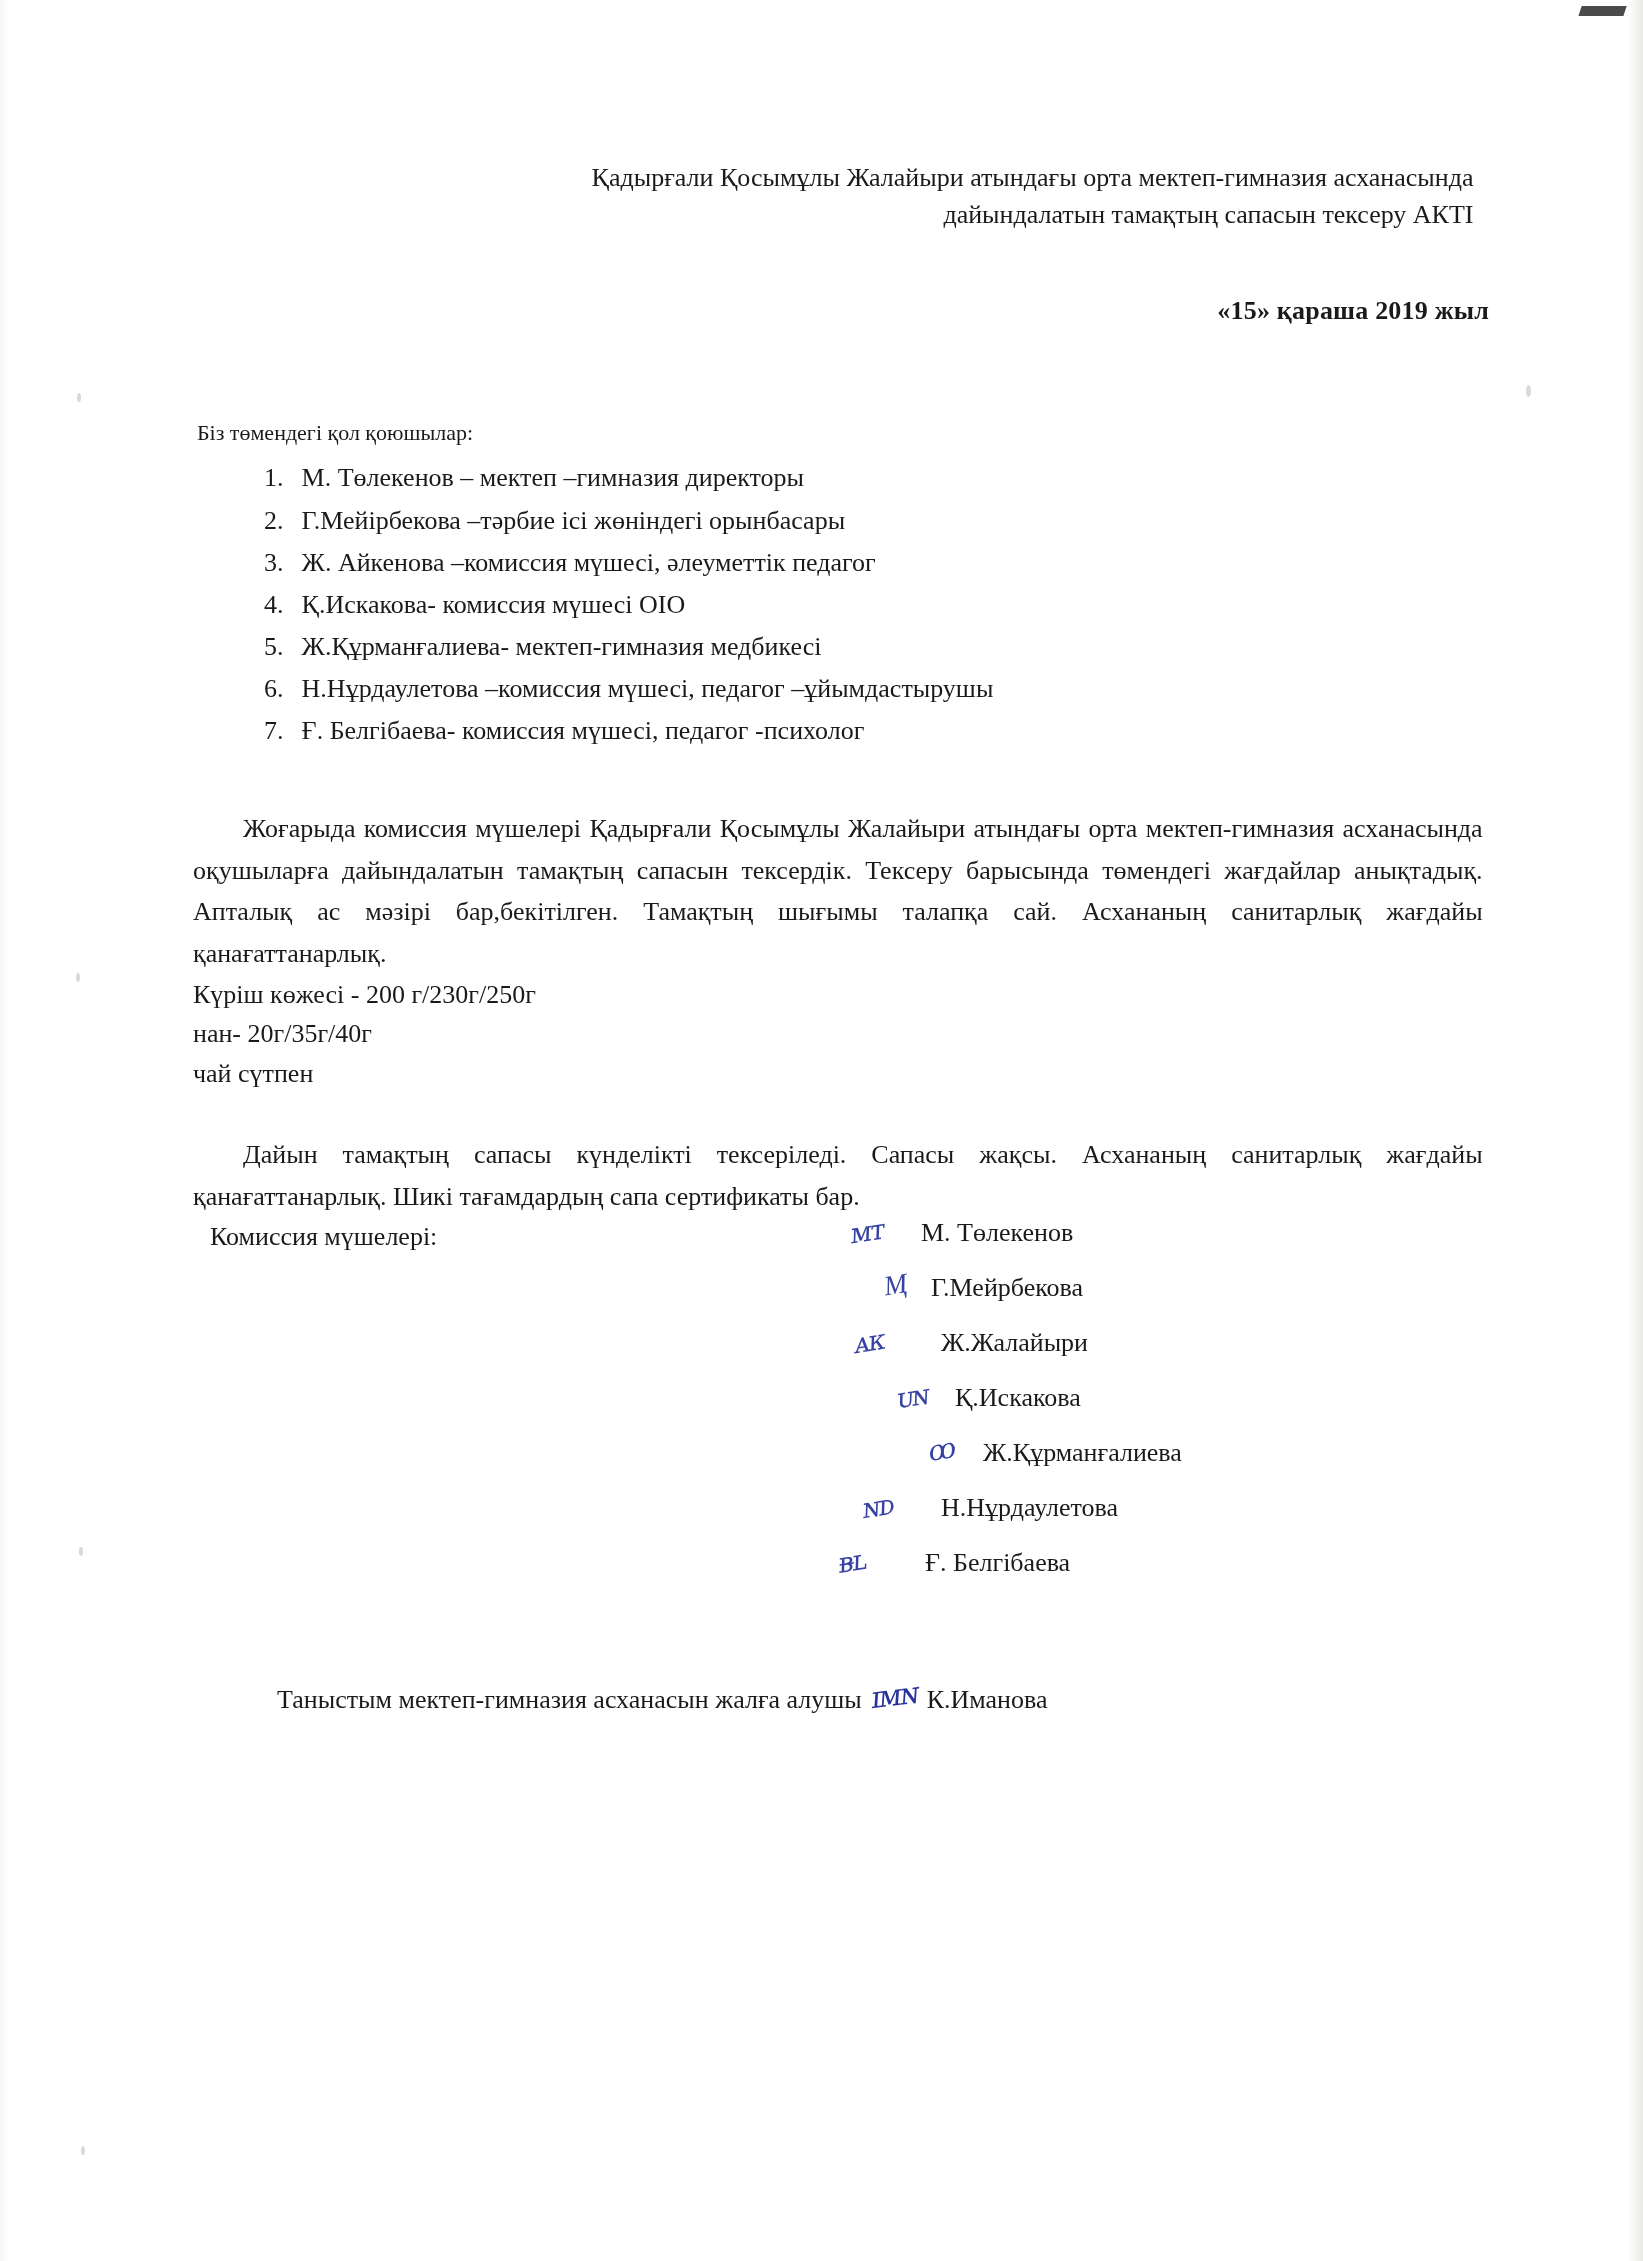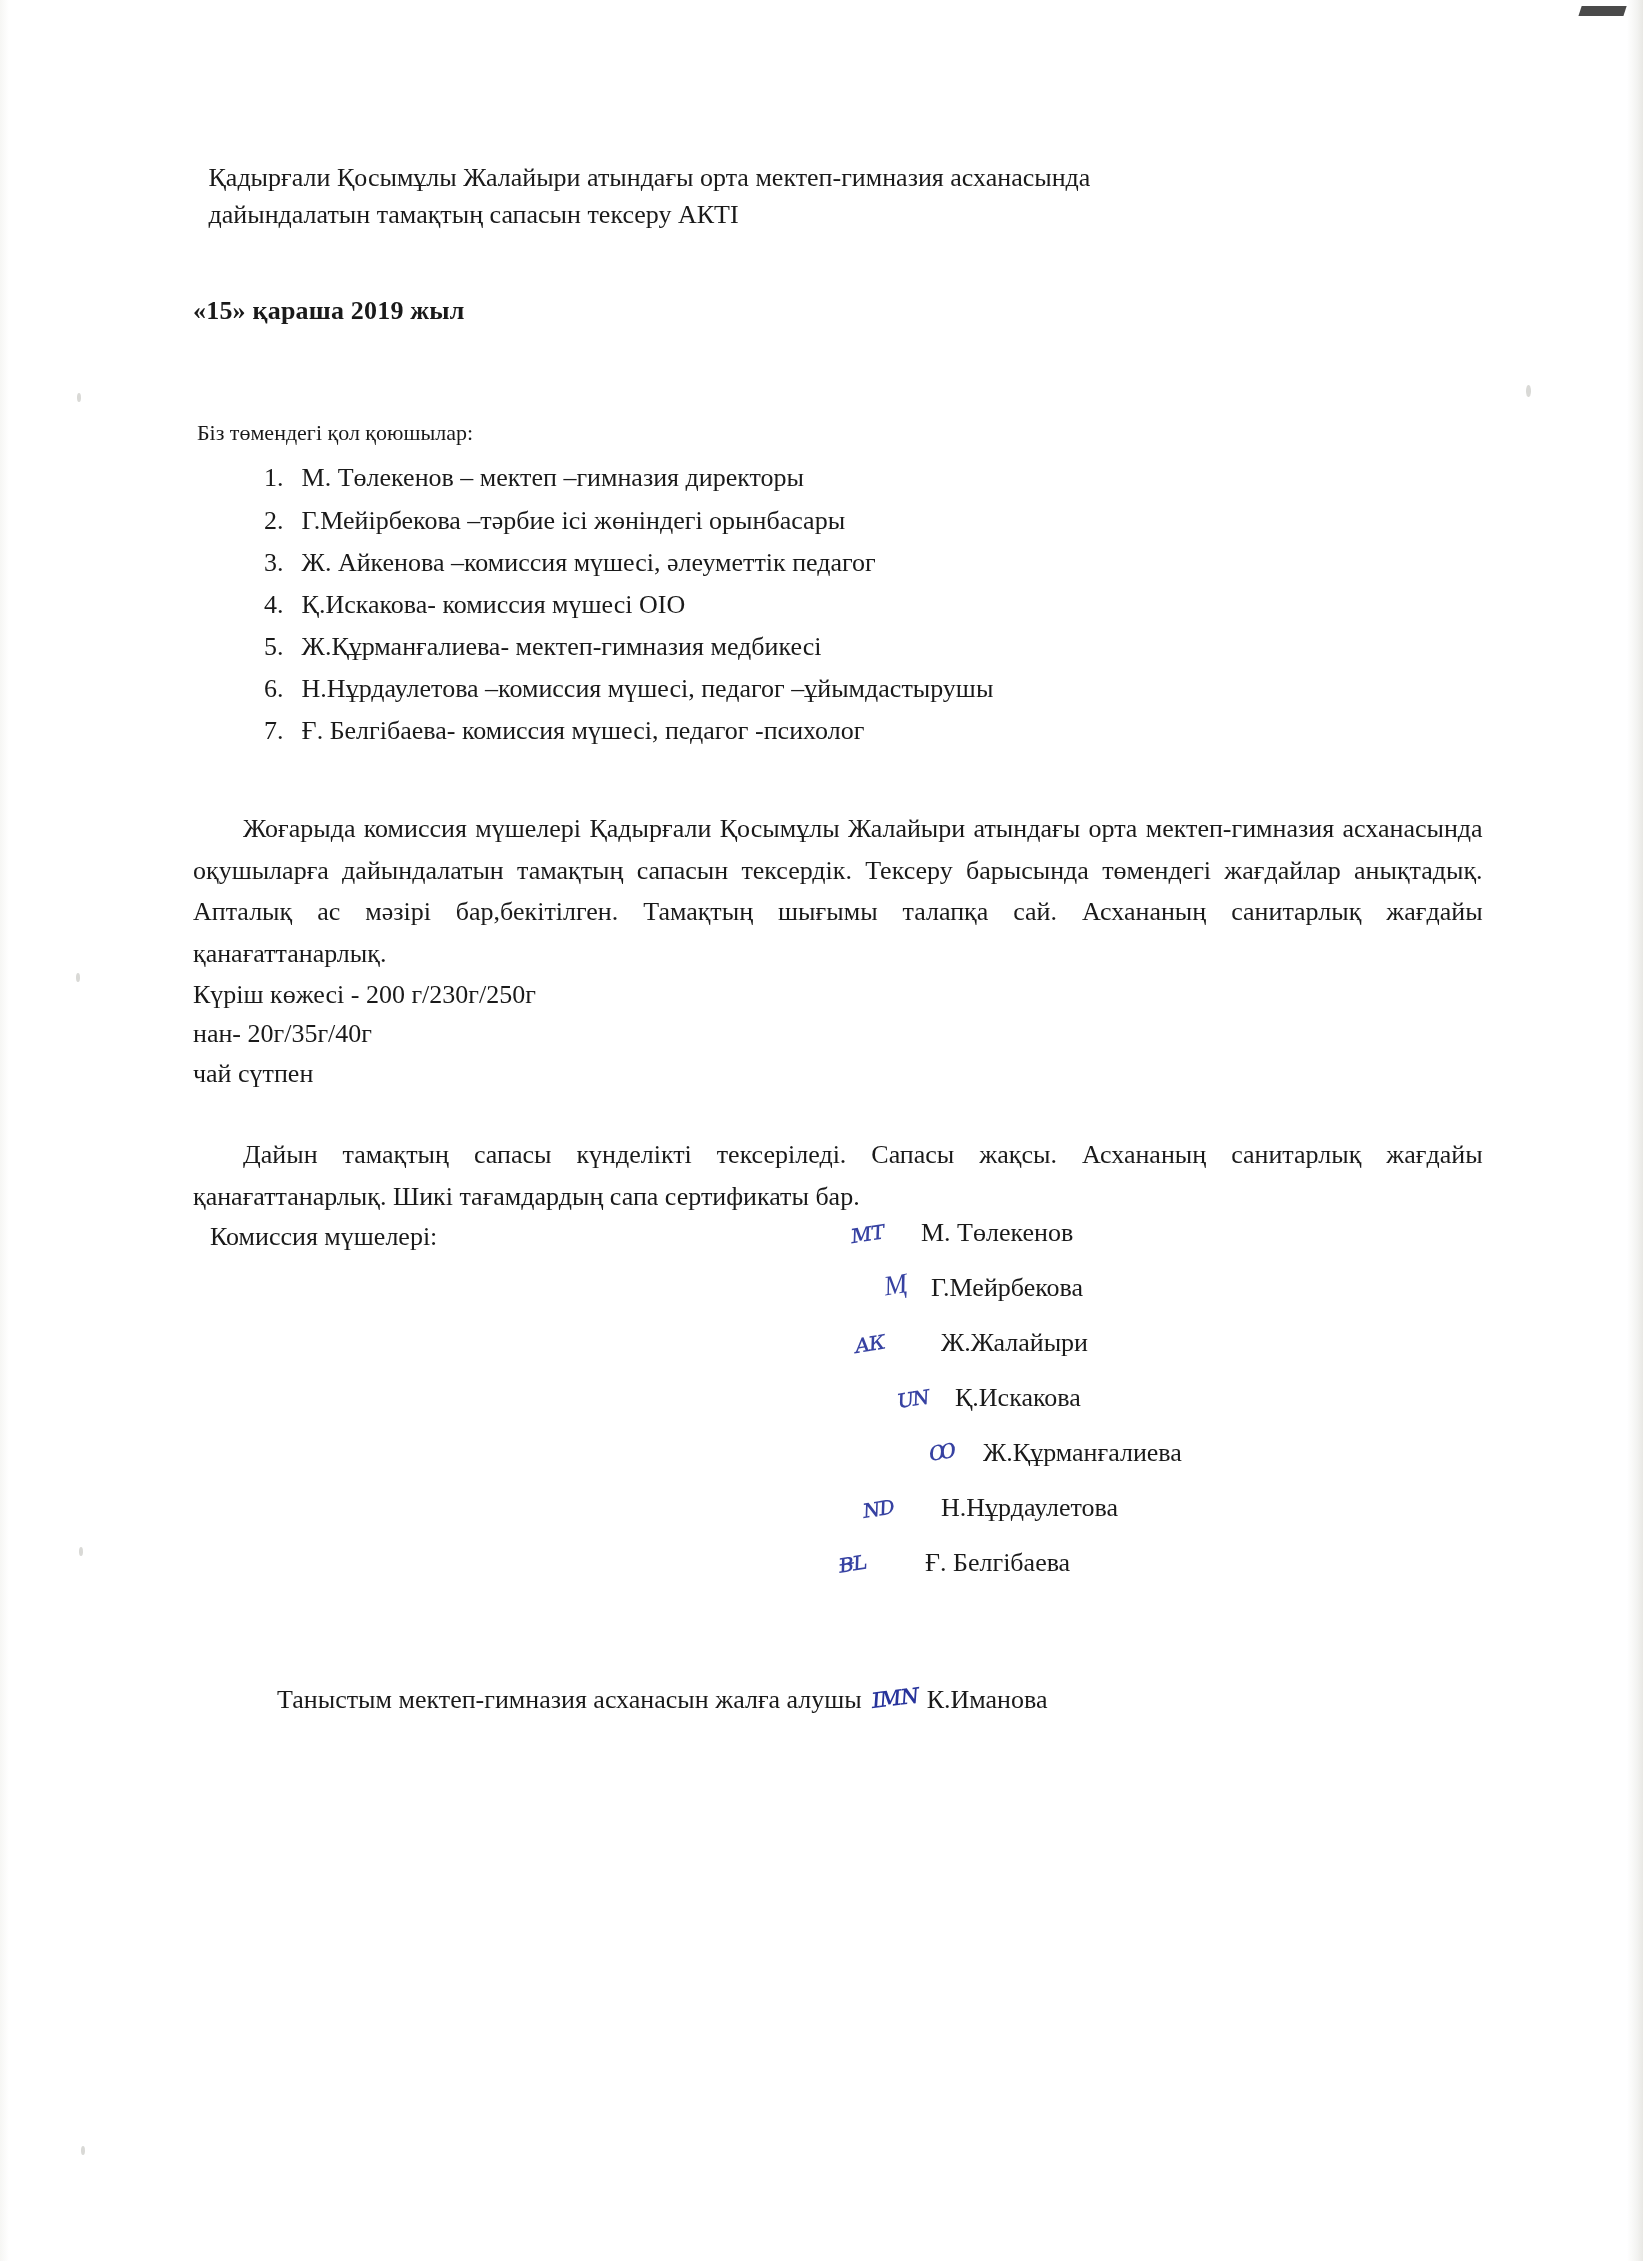--- a/index.html
+++ b/index.html
@@ -53,29 +53,29 @@
   }
 
   .content {
     position: absolute;
     left: 193px;
     top: 0;
     width: 1296px;
   }
 
   .title {
-    text-align: left;
+    text-align: right;
     font-size: 26px;
     line-height: 1.42;
     margin-top: 160px;
     padding: 0 15.5px;
   }
 
   .date-line {
-    text-align: left;
+    text-align: right;
     font-weight: bold;
     font-size: 26px;
     margin-top: 62px;
     letter-spacing: 0.2px;
   }
 
   .intro {
     font-size: 22px;
     margin-top: 94px;
     margin-left: 3.9px;

